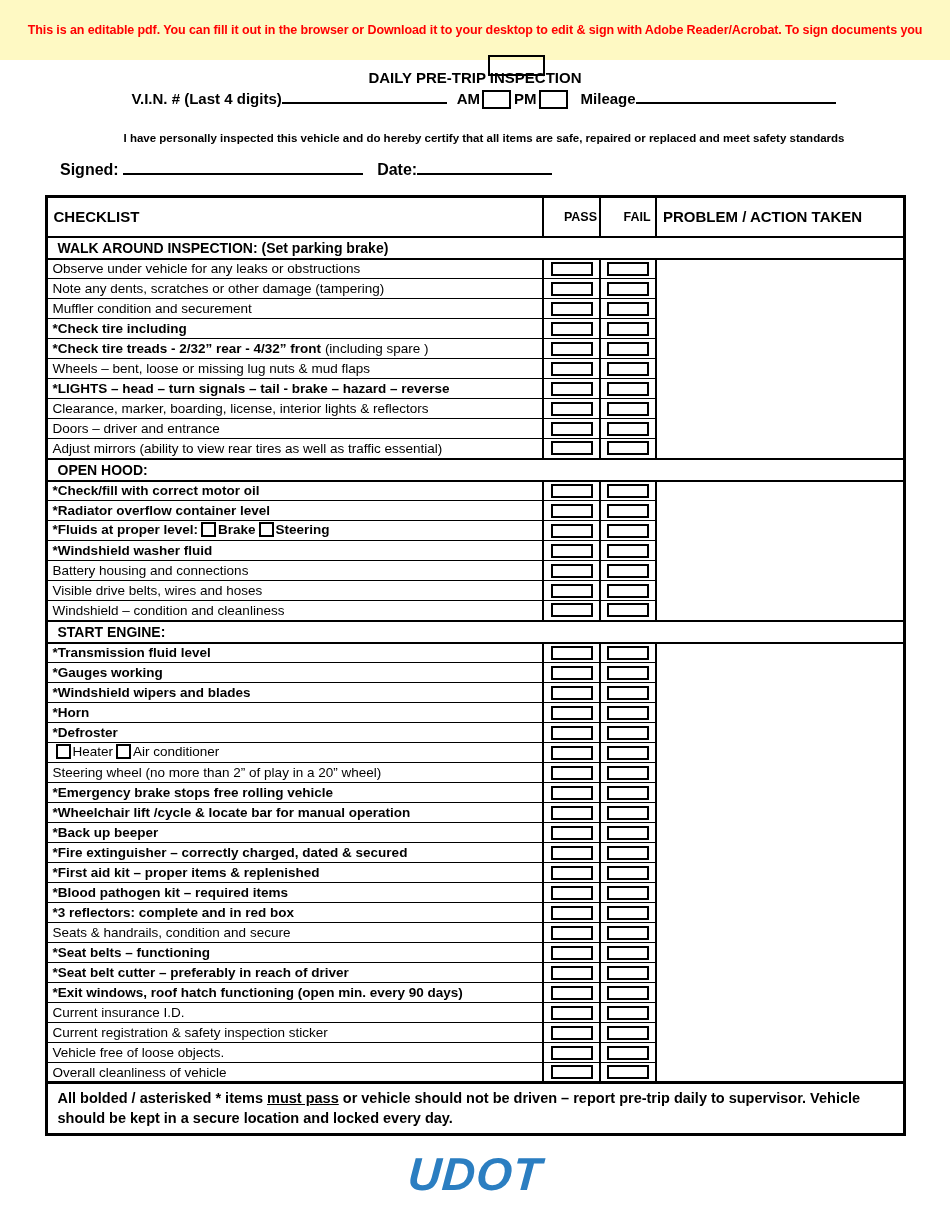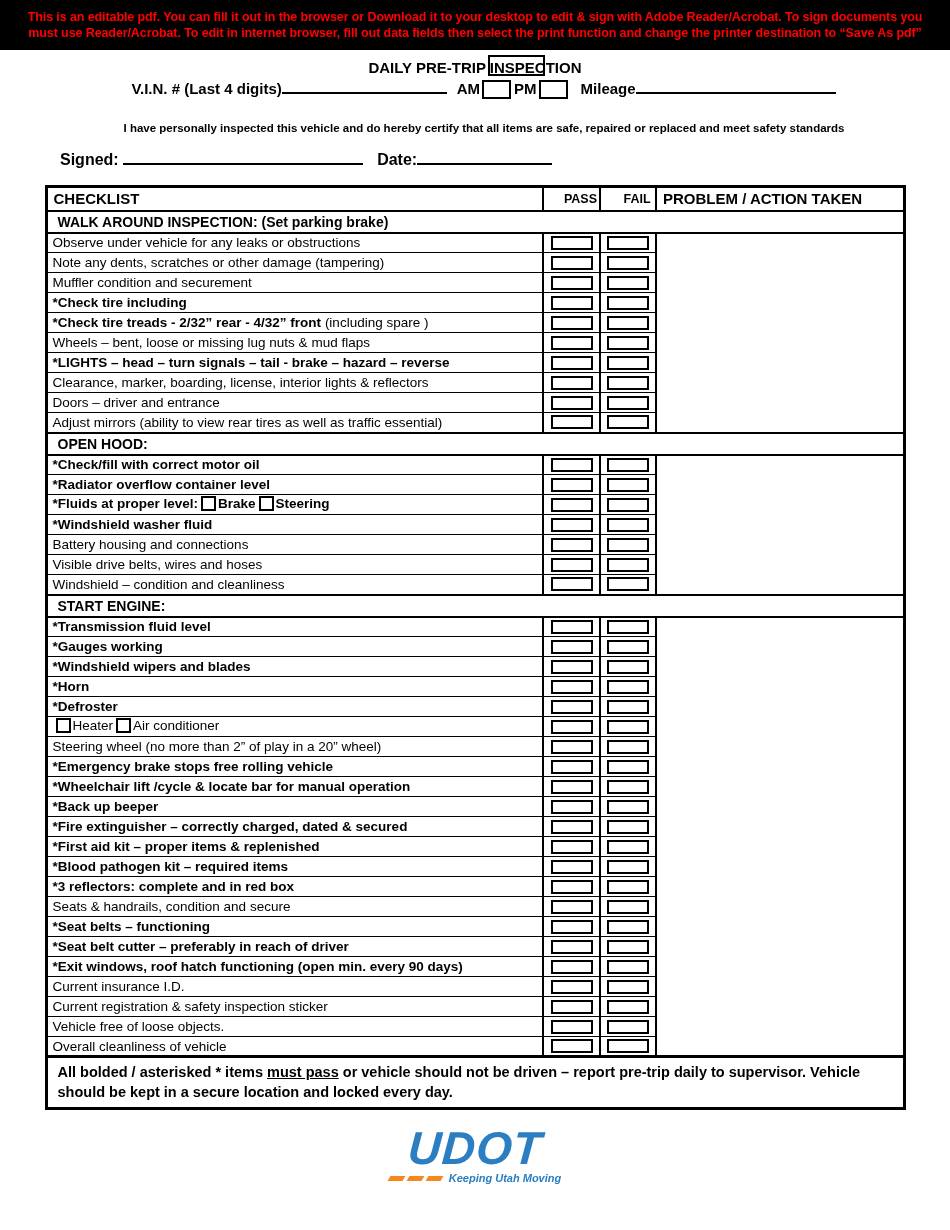--- a/index.html
+++ b/index.html
@@ -3,23 +3,23 @@
 <meta charset="utf-8">
 <style>
   * { box-sizing: border-box; margin: 0; padding: 0; }
   html, body { background: #ffffff; }
   body {
     width: 950px; height: 1230px;
     font-family: "Liberation Sans", sans-serif;
     color: #000; position: relative; overflow: hidden;
   }
   .banner {
-    background: #000000; color: #ff0000;
+    background: #fef9c3; color: #ff0000;
     font-weight: bold; font-size: 12.5px; line-height: 16px;
-    text-align: center; padding: 9px 4px; letter-spacing: -0.1px;
+    text-align: center; padding: 22px 4px; letter-spacing: -0.1px;
   }
   .banner div { white-space: nowrap; overflow: hidden; }
   .title-row { text-align: center; font-weight: bold; font-size: 15px; margin-top: 9px; }
   .title-fieldbox {
     position: absolute; left: 488px; top: 55px; width: 57px; height: 21px;
     border: 2px solid #000; background: transparent;
   }
   .vin-line { text-align: center; font-weight: bold; font-size: 15px; margin-top: 4px; white-space: nowrap; padding-left: 17px; }
   .blank { display: inline-block; border-bottom: 2px solid #000; height: 14px; vertical-align: baseline; }
   .w165 { width: 165px; } .w200 { width: 200px; }
@@ -29,21 +29,21 @@
   .certify { text-align: center; font-weight: bold; font-size: 11.5px; margin-top: 21px; padding-left: 18px; }
   .signed-line { font-weight: bold; font-size: 16px; margin: 17px 0 0 60px; white-space: nowrap; }
   .signed-line .gap { display:inline-block; width: 14px; }
 
   table.checklist {
     border-collapse: collapse; table-layout: fixed;
     width: 858px; margin: 16px auto 0 auto;
     border: 3px solid #000;
   }
   .checklist th, .checklist td { border: 1px solid #000; }
-  .checklist thead th { border-bottom: 2px solid #000; height: 24px; background: #fff; }
+  .checklist thead th { border-bottom: 2px solid #000; height: 40px; background: #fff; }
   th.h-checklist { font-size: 15px; text-align: left; padding: 2px 6px; border-right: 2px solid #000; }
   th.h-pass, th.h-fail { font-size: 12.5px; text-align: center; border-right: 2px solid #000; padding-left: 18px; }
   th.h-problem { font-size: 15px; text-align: left; padding: 2px 6px; }
   td.section-cell {
     font-weight: bold; font-size: 14px; padding: 2px 10px; height: 22px;
     border-top: 2px solid #000; border-bottom: 2px solid #000;
   }
   td.label-cell {
     font-size: 13.5px; padding: 1px 5px; height: 20px;
     border-right: 2px solid #000; white-space: nowrap; overflow: hidden;
@@ -71,21 +71,20 @@
   .logo-bottom { display: flex; align-items: center; justify-content: center; gap: 7px; margin-top: 2px; }
   .logo-dashes { display: flex; gap: 4px; }
   .logo-dashes span { display: inline-block; width: 15px; height: 5px; background: #f6871f; transform: skewX(-30deg); }
   .logo-tagline { font-style: italic; font-weight: bold; font-size: 11px; color: #2b7ec1; }
 </style>
 </head>
 <body>
 
 <div class="banner">
   <div>This is an editable pdf. You can fill it out in the browser or Download it to your desktop to edit &amp; sign with Adobe Reader/Acrobat. To sign documents you</div>
-  <div>must use Reader/Acrobat. To edit in internet browser, fill out data fields then select the print function and change the printer destination to “Save As pdf”</div>
 </div>
 
 <div class="title-row">
   <span>DAILY PRE-TRIP INSPECTION</span>
 </div>
 <div class="title-fieldbox"></div>
 
 <div class="vin-line">
   <span>V.I.N. # (Last 4 digits)</span><span class="blank w165"></span><span class="sp"></span><span>AM</span><span class="ampm-box"></span><span>PM</span><span class="ampm-box"></span><span class="sp"></span><span>Mileage</span><span class="blank w200"></span>
 </div>
@@ -481,21 +480,13 @@
     <tr>
       <td colspan="4" class="note-cell">
         <span>All bolded / asterisked * items </span><span class="u">must pass</span><span> or vehicle should not be driven – report pre-trip daily to supervisor. Vehicle should be kept in a secure location and locked every day.</span>
       </td>
     </tr>
   </tfoot>
 </table>
 
 <div class="logo">
   <div class="logo-text">UDOT</div>
-  <div class="logo-bottom">
-    <div class="logo-dashes">
-        <span></span>
-        <span></span>
-        <span></span>
-      </div>
-    <div class="logo-tagline">Keeping Utah Moving</div>
-  </div>
 </div>
 
 </body></html>

